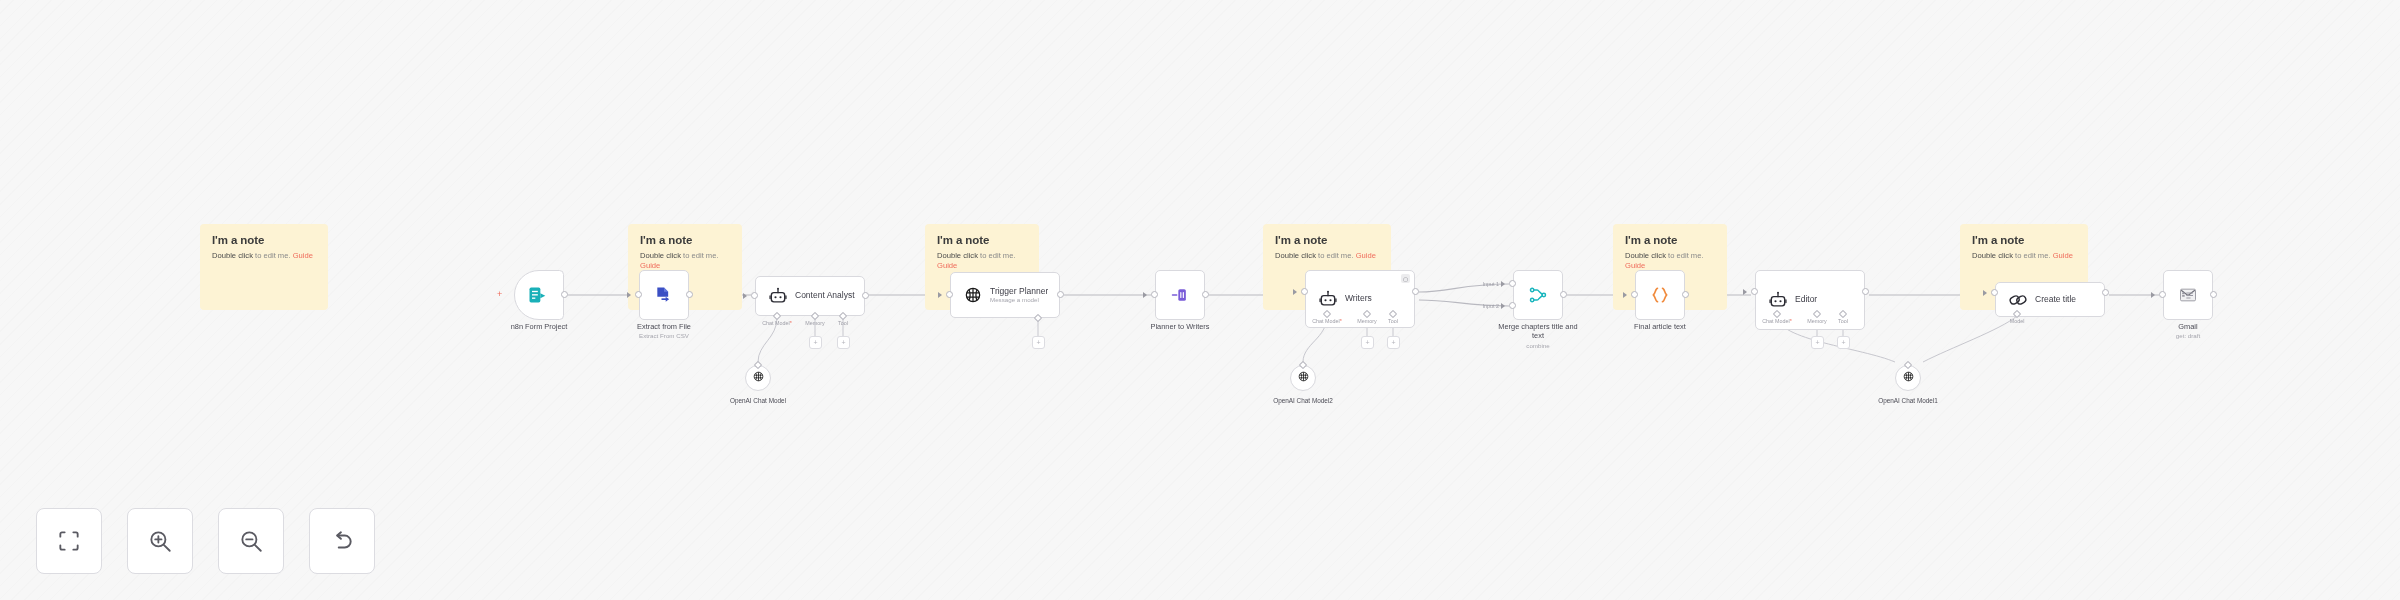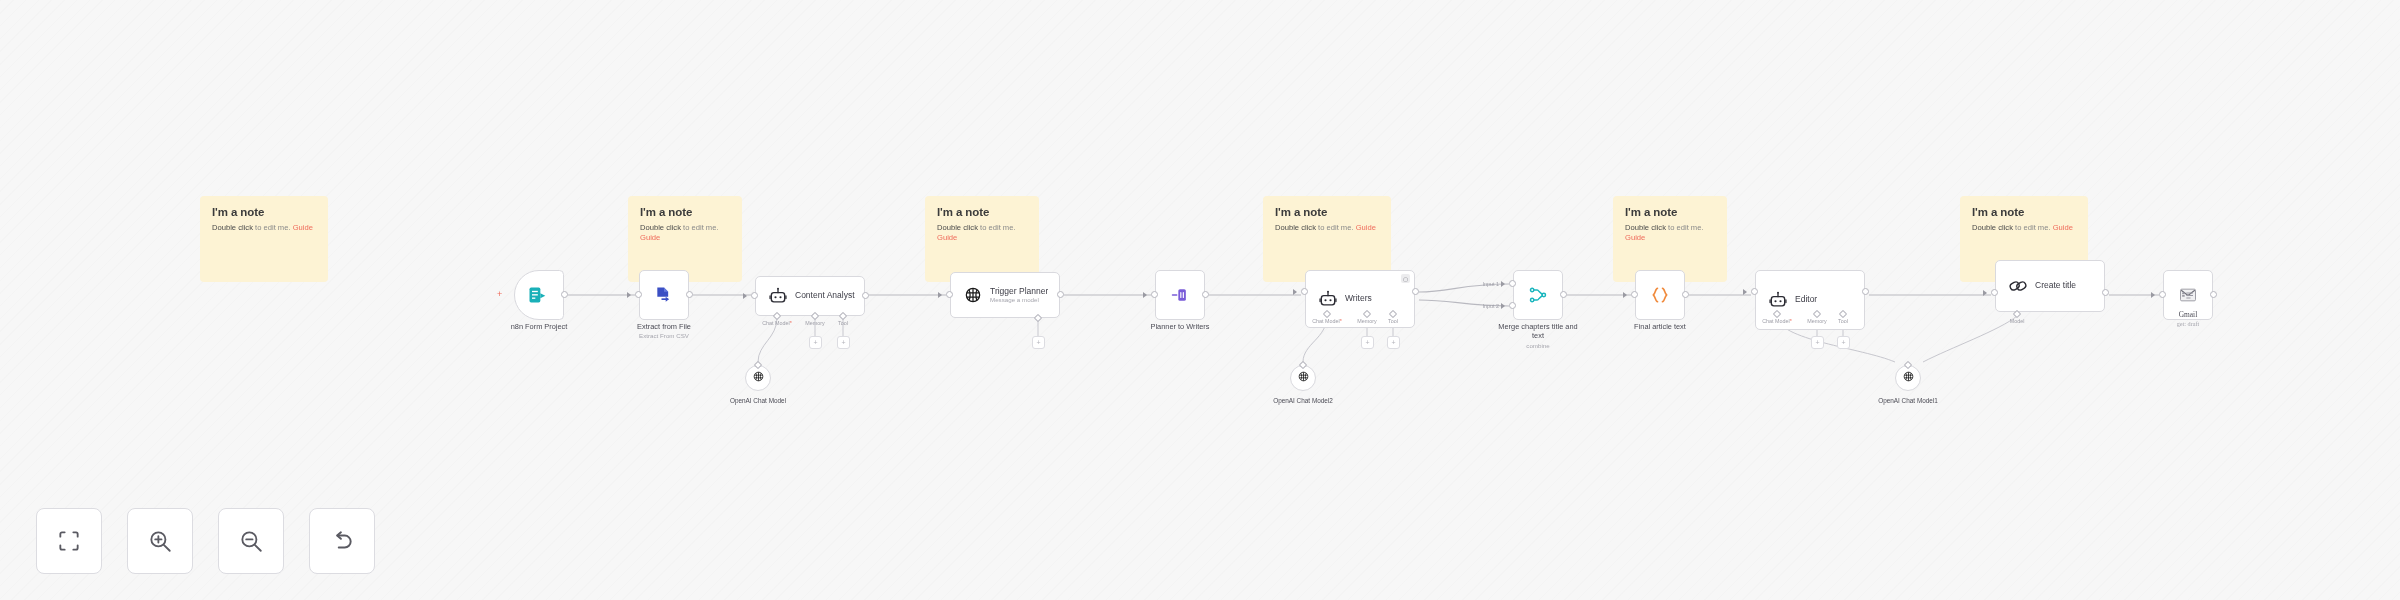--- a/index.html
+++ b/index.html
@@ -36,20 +36,21 @@
   }
 
   
   .sticky {
     position: absolute;
     background: #fdf3d4;
     border-radius: 4px;
     padding: 10px 12px 8px 12px;
     z-index: 2;
     overflow: hidden;
+    margin-top: 28px;
   }
   .sticky-title {
     font-size: 11.5px;
     font-weight: bold;
     color: #3b3b3b;
     letter-spacing: -0.1px;
     margin-bottom: 5px;
   }
   .sticky-sub {
     font-size: 7.6px;
@@ -495,21 +496,21 @@
       </div>
       <div class="port" style="left: 1751px; top: 288px;"></div>
       <div class="arrow-in" style="left: 1743px; top: 289px;"></div>
       <div class="port" style="left: 1862px; top: 288px;"></div>
       <div class="port diamond" style="left: 1774px; top: 311px;"></div>
       <div class="port-label" style="left: 1755px; top: 318px; width: 44px;"><span>Chat Model</span><span class="req">*</span></div>
       <div class="port diamond" style="left: 1814px; top: 311px;"></div>
       <div class="port-label" style="left: 1795px; top: 318px; width: 44px;"><span>Memory</span></div>
       <div class="port diamond" style="left: 1840px; top: 311px;"></div>
       <div class="port-label" style="left: 1821px; top: 318px; width: 44px;"><span>Tool</span></div>
-      <div class="node" style="left: 1995px; top: 260px; width: 110px; height: 52px;">
+      <div class="node" style="left: 1995px; top: 282px; width: 110px; height: 35px;">
         <div class="node-inner">
       <span class="node-icon">
             <svg width="20" height="20" viewBox="0 0 24 24" fill="none" stroke="#2b2b33" stroke-width="1.7" stroke-linecap="round">
         <rect x="2.5" y="8" width="11" height="8" rx="4" transform="rotate(-30 8 12)"></rect>
         <rect x="10.5" y="8" width="11" height="8" rx="4" transform="rotate(-30 16 12)"></rect>
       </svg>
           </span>
           <span style="display:flex;flex-direction:column;line-height:1.15;overflow:hidden">
         <span class="node-title-in">Create title</span>
           </span>
@@ -528,21 +529,21 @@
         <path d="M3.8 6.2L12 12.6l8.2-6.4" fill="none" stroke="#6e6e78" stroke-width="1.4"></path>
         <path d="M5 9h3v2H5zM5 12h3v2H5z" fill="#9a9aa4"></path>
         <path d="M10 9h8v1.2h-8zM10 12h8v1.2h-8zM10 15h5v1.2h-5z" fill="#9a9aa4"></path>
       </svg>
           </span>
         </div>
       </div>
       <div class="port" style="left: 2159px; top: 291px;"></div>
       <div class="arrow-in" style="left: 2151px; top: 292px;"></div>
       <div class="port" style="left: 2210px; top: 291px;"></div>
-      <div class="node-caption" style="left: 2128px; top: 310px; width: 120px; font-family: Liberation Serif, serif;">
+      <div class="node-caption" style="left: 2128px; top: 322px; width: 120px;">
         <div class="cap-name">Gmail</div>
         <div class="cap-sub">get: draft</div>
       </div>
       <div class="subnode-sm" style="left: 809px; top: 336px;">
         <span style="font-size:7px;color:#b4b4bb;line-height:1">+</span>
       </div>
       <div class="subnode-sm" style="left: 837px; top: 336px;">
         <span style="font-size:7px;color:#b4b4bb;line-height:1">+</span>
       </div>
       <div class="subnode-sm" style="left: 1032px; top: 336px;">

